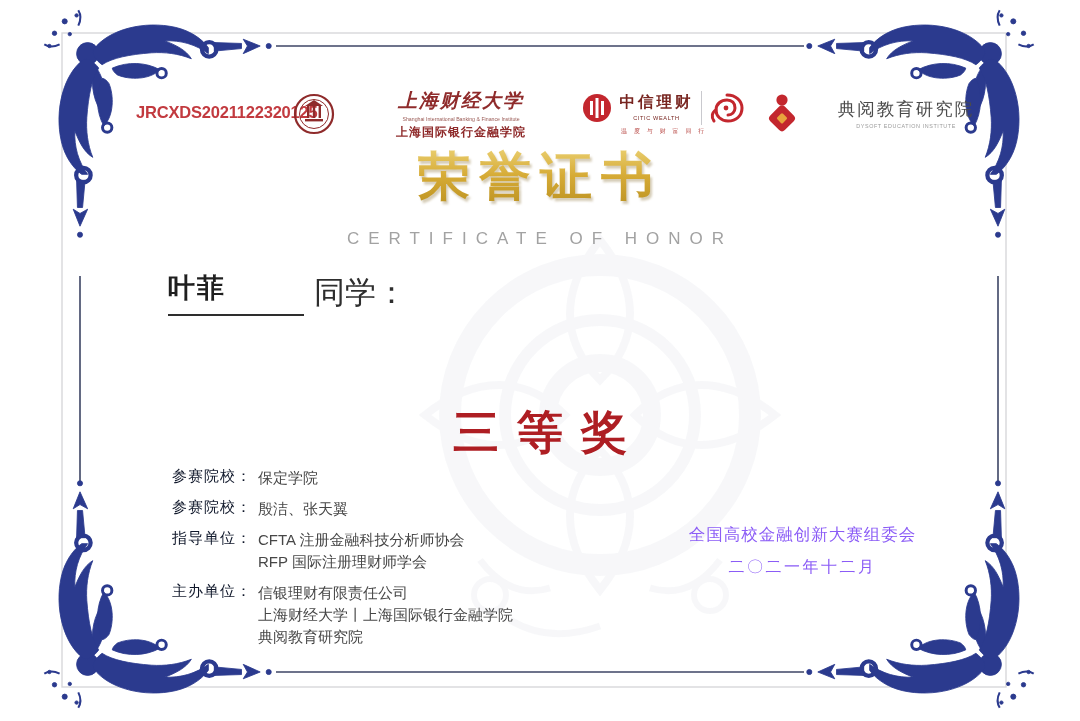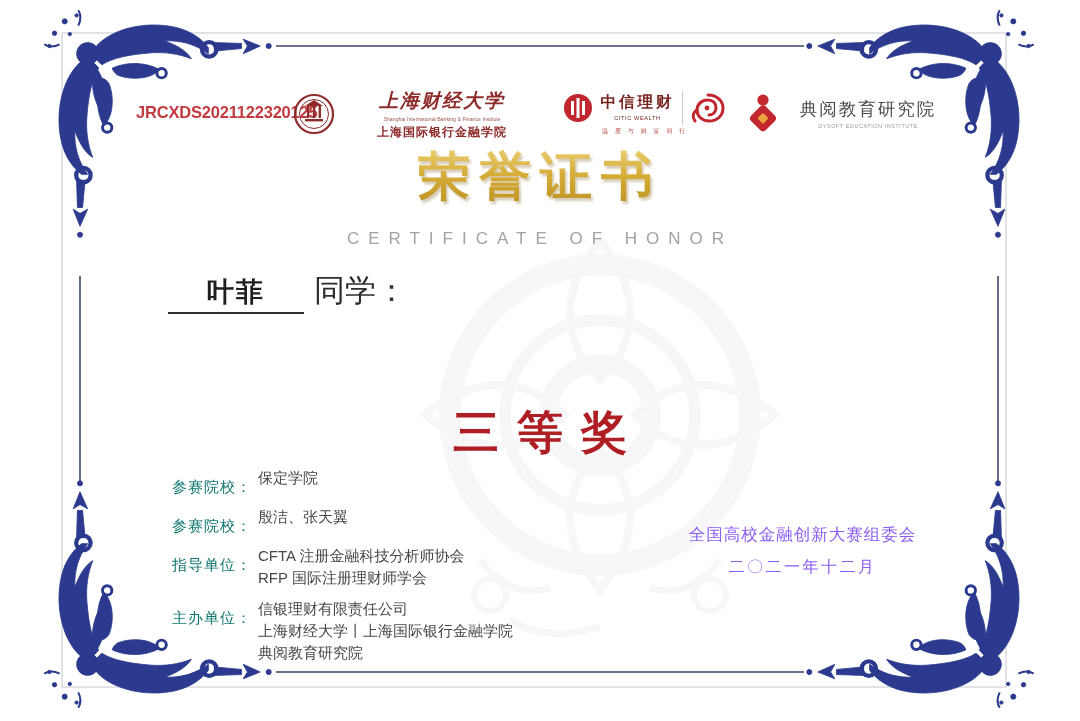--- a/index.html
+++ b/index.html
@@ -13,21 +13,21 @@
   .orn-line { stroke:#3c4464; stroke-width:1.6; }
   .gray-frame { fill:none; stroke:#d7d7da; stroke-width:1.4; }
 
   
   #watermark { position:absolute; left:370px; top:200px; width:460px; height:460px; opacity:.55; }
 
   
   .serial { position:absolute; left:136px; top:103px; font-size:16.5px; font-weight:600; color:#c23a3f; letter-spacing:-0.2px; }
 
   .logos { position:absolute; left:292px; top:84px; height:60px; display:flex; align-items:center; gap:20px; }
-  .logo-group { display:flex; align-items:center; gap:5px; }
+  .logo-group { display:flex; align-items:center; gap:24px; }
   .lg-col { display:flex; flex-direction:column; align-items:center; }
   .sufe-cn { font-family:"Liberation Serif","DejaVu Serif",serif; font-style:italic; font-weight:bold; font-size:19px; color:#8f2b2b; letter-spacing:2px; white-space:nowrap; }
   .tinyline { font-size:9px; transform:scale(.58); transform-origin:center; white-space:nowrap; color:#9a5a55; }
   .sufe-sub { font-weight:bold; font-size:12px; color:#8f2b2b; letter-spacing:1px; white-space:nowrap; }
   .citic-wrap { display:flex; flex-direction:column; align-items:center; gap:0; }
   .citic-row { display:flex; align-items:center; gap:7px; }
   .citic-cn { font-weight:bold; font-size:15.5px; color:#77241f; letter-spacing:3px; white-space:nowrap; }
   .citic-en { font-size:9px; transform:scale(.62); transform-origin:center; letter-spacing:1px; color:#77241f; white-space:nowrap; }
   .v-divider { width:1px; height:34px; background:#c9c9ce; }
   .citic-tag { font-size:9px; transform:scale(.66); transform-origin:center; color:#b5413d; letter-spacing:4px; white-space:nowrap; }
@@ -39,39 +39,39 @@
            font-size:52px; font-weight:800; letter-spacing:9px;
            color:#c9a22f;
            background:linear-gradient(180deg,#eed67c 0%,#d6ab36 48%,#b88e1e 100%);
            -webkit-background-clip:text; background-clip:text; -webkit-text-fill-color:transparent;
            filter:drop-shadow(2px 3px 1px rgba(120,90,20,.30)); }
   .subtitle { position:absolute; left:0; top:229px; width:100%; text-align:center;
               font-size:17px; color:#a2a2a2; letter-spacing:9px; }
 
   
   .recipient { position:absolute; left:168px; top:270px; display:flex; align-items:flex-end; }
-  .name-underline { width:136px; border-bottom:2px solid #2e2e2e; text-align:center; padding-bottom:2px; }
+  .name-underline { width:136px; border-bottom:2px solid #2e2e2e; text-align:left; padding-bottom:8px; }
   .name { font-size:27px; font-weight:bold; color:#1f1f1f; letter-spacing:2px; }
   .suffix { font-size:31px; color:#2e2e2e; margin-left:10px; padding-bottom:2px; }
 
   
   .body-text { position:absolute; left:168px; top:336px; width:750px;
                font-size:24.5px; line-height:47px; color:#3a3a3a; }
   .body-indent { display:inline-block; width:49px; }
   .hl { color:#3c50a5; }
 
   
   .award { position:absolute; left:0; top:402px; width:1080px; text-align:center;
            font-family:"Liberation Serif","DejaVu Serif",serif; font-weight:bold;
            font-size:46px; color:#ae1e23; letter-spacing:18px; text-indent:18px; }
 
   
   .details { position:absolute; left:172px; top:467px; }
   .detail-row { display:flex; margin-bottom:9px; font-size:15px; }
-  .dlabel { color:#0f766e; width:86px; flex:none; letter-spacing:1px;margin-top:11px; }
+  .dlabel { color:#0f172a; width:86px; flex:none; letter-spacing:1px; }
   .dlines { color:#474747; }
   .dlines span { display:block; line-height:22px; }
 
   
   .issuer { position:absolute; left:650px; top:524px; width:305px; text-align:center; color:#8b5cf6; }
   .issuer-org { font-size:16.5px; letter-spacing:1px; }
   .issuer-date { font-size:16px; margin-top:11px; letter-spacing:2.5px; }
 </style>
 </head>
 <body>

